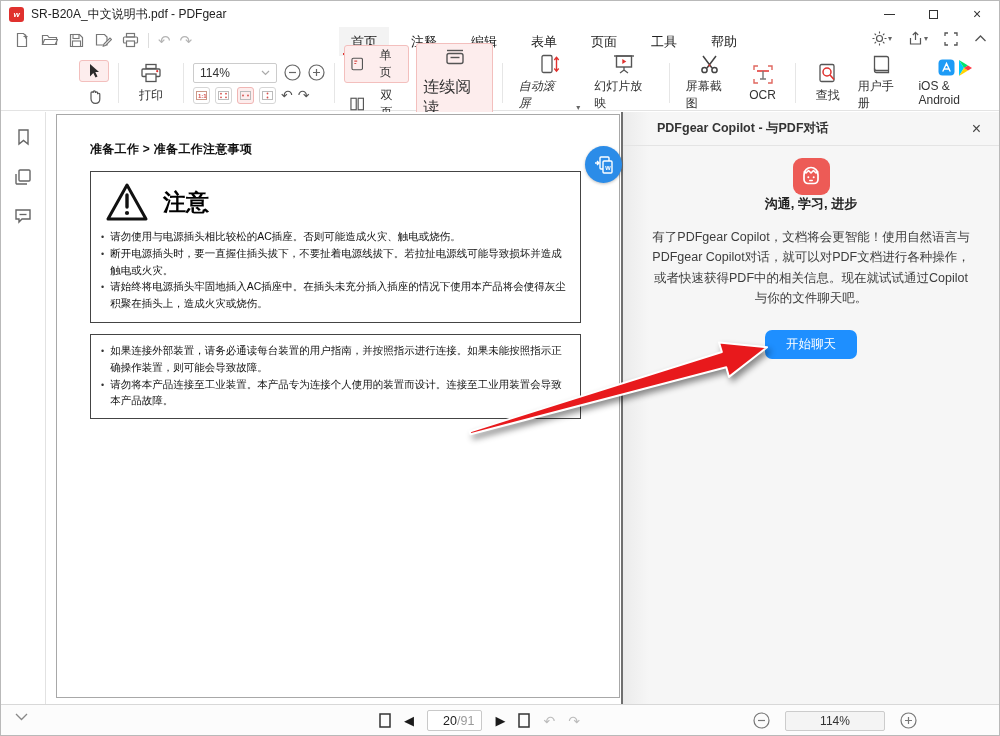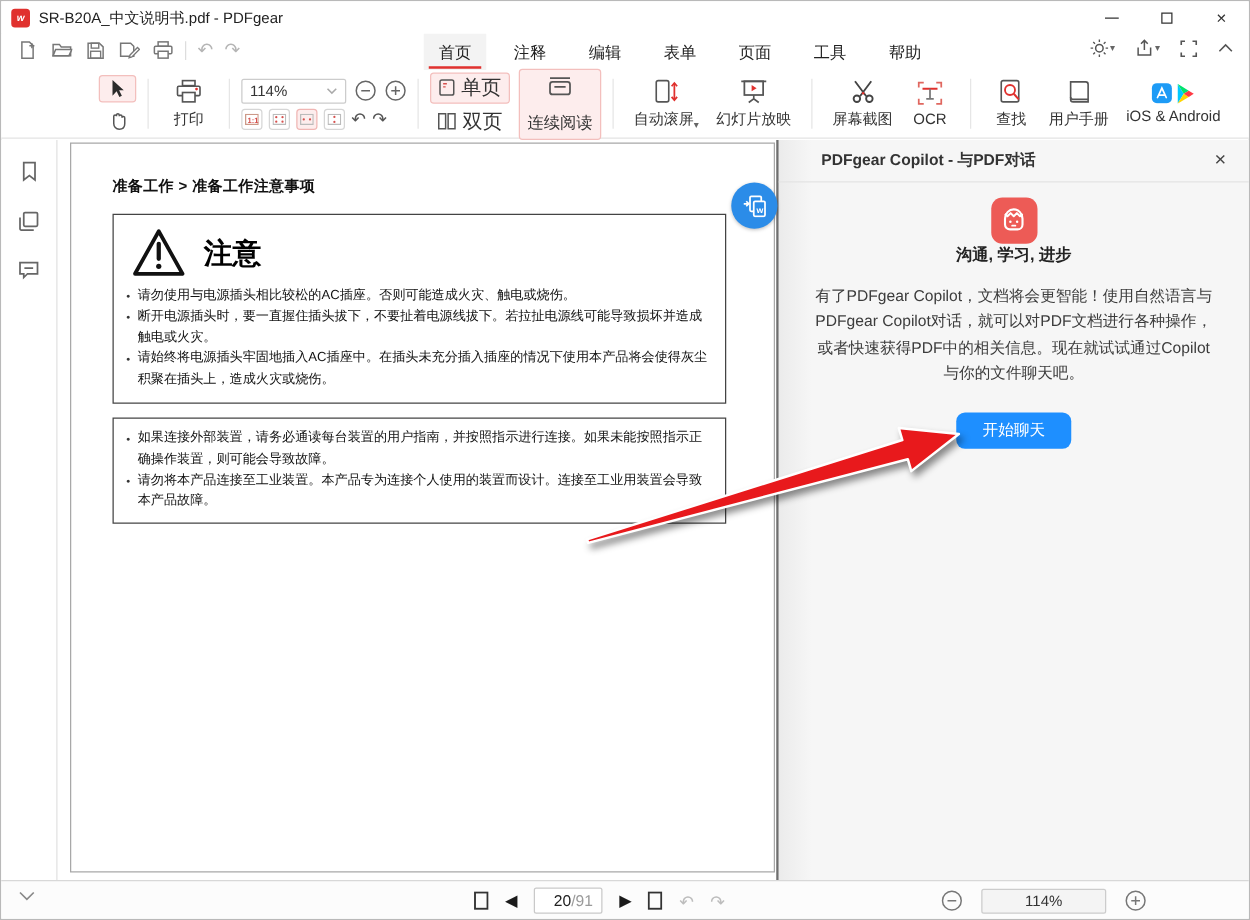--- a/index.html
+++ b/index.html
@@ -37,23 +37,23 @@
   .tool-sel { width:30px; height:22px; display:flex; align-items:center; justify-content:center; }
   .bigbtn { display:flex; flex-direction:column; align-items:center; justify-content:center; gap:3px; padding:2px 7px; font-size:12px; color:#333; min-width:46px; }
   .zoomgrp { display:flex; flex-direction:column; gap:4px; }
   .zoomrow { display:flex; align-items:center; gap:7px; }
   .combo { width:84px; height:20px; border:1px solid #ccc; border-radius:2px; font-size:12px; color:#333; display:flex; align-items:center; padding:0 6px; justify-content:space-between; background:#fff; }
   .circbtn { width:17px; height:17px; }
   .mini { width:17px; height:17px; border:1px solid #d6d6d6; border-radius:3px; display:flex; align-items:center; justify-content:center; }
   .mini.sel { background:#fdeded; border-color:#f0b6b4; }
   .rot { font-size:14px; color:#555; line-height:1; }
   .pgmode { display:flex; flex-direction:column; gap:3px; }
-  .pgrow { display:flex; align-items:center; gap:5px; font-size:16px; color:#333; padding:1px 6px; }
-  .contbtn { display:flex; flex-direction:column; align-items:center; gap:11px; font-size:13px; color:#333; padding:4px 6px; }
-  .lblrow { display:flex; align-items:flex-end; gap:0; font-size:12px; color:#333; }
+  .pgrow { display:flex; align-items:center; gap:16px; font-size:12px; color:#333; padding:1px 6px; }
+  .contbtn { display:flex; flex-direction:column; align-items:center; gap:11px; font-size:16px; color:#333; padding:4px 6px; }
+  .lblrow { display:flex; align-items:flex-end; gap:11px; font-size:12px; color:#333;font-style:italic; }
 
   
   .main { position:absolute; top:111px; left:0; bottom:31px; right:0; }
   .sidebar { position:absolute; left:0; top:0; bottom:0; width:45px; background:#fff; border-right:1px solid #e2e2e2; display:flex; flex-direction:column; align-items:center; padding-top:16px; gap:22px; }
   .docarea { position:absolute; left:46px; top:0; bottom:0; width:574px; background:#fff; overflow:hidden; }
   .page { position:absolute; left:9px; top:2px; width:564px; height:584px; background:#fff; border:1px solid #a8a8a8; padding:26px 0 0 33px; }
   .crumb { font-size:12px; font-weight:bold; color:#111; letter-spacing:.3px; }
   .cbox { width:491px; border:1.5px solid #444; margin-top:13px; padding:8px 12px 10px 10px; }
   .cautionhead { display:flex; align-items:flex-end; gap:14px; padding:2px 0 6px 4px;text-align:center; }
   .cautiontitle { font-size:23px; font-weight:bold; color:#000; padding-bottom:4px; }

